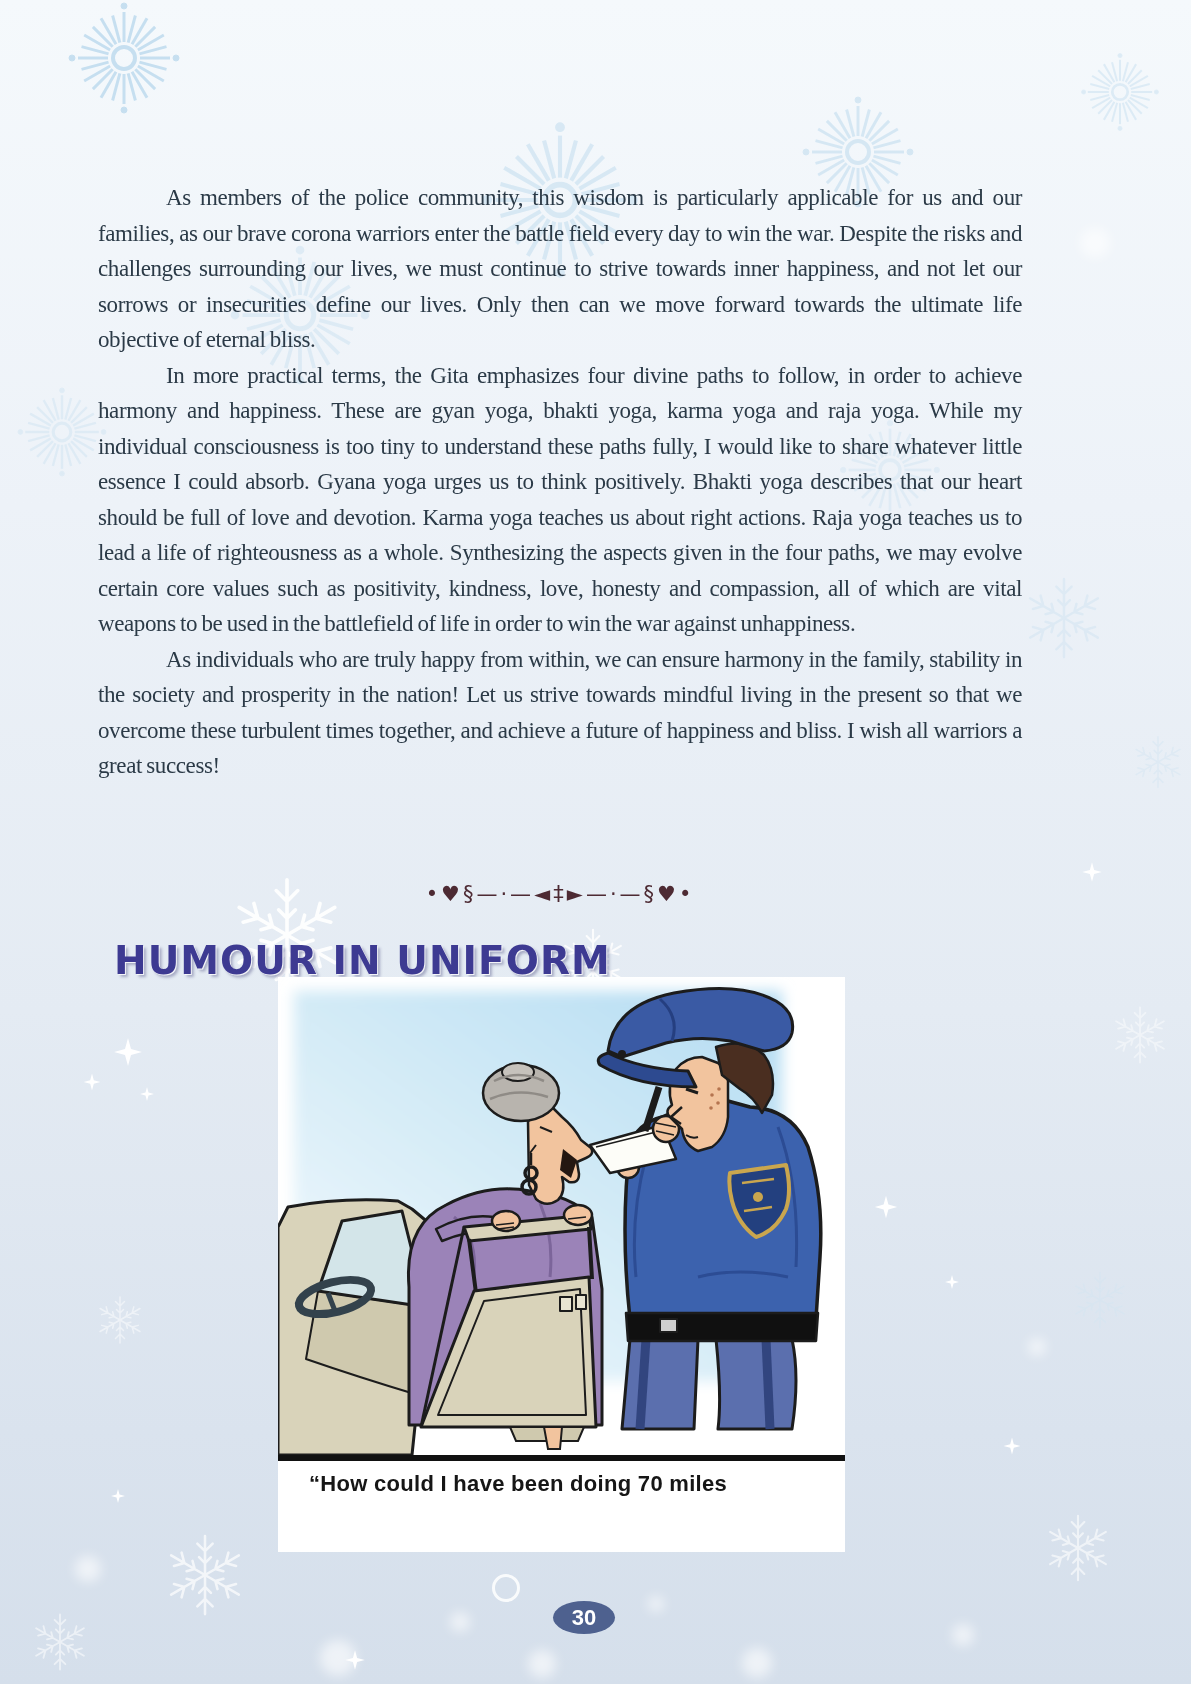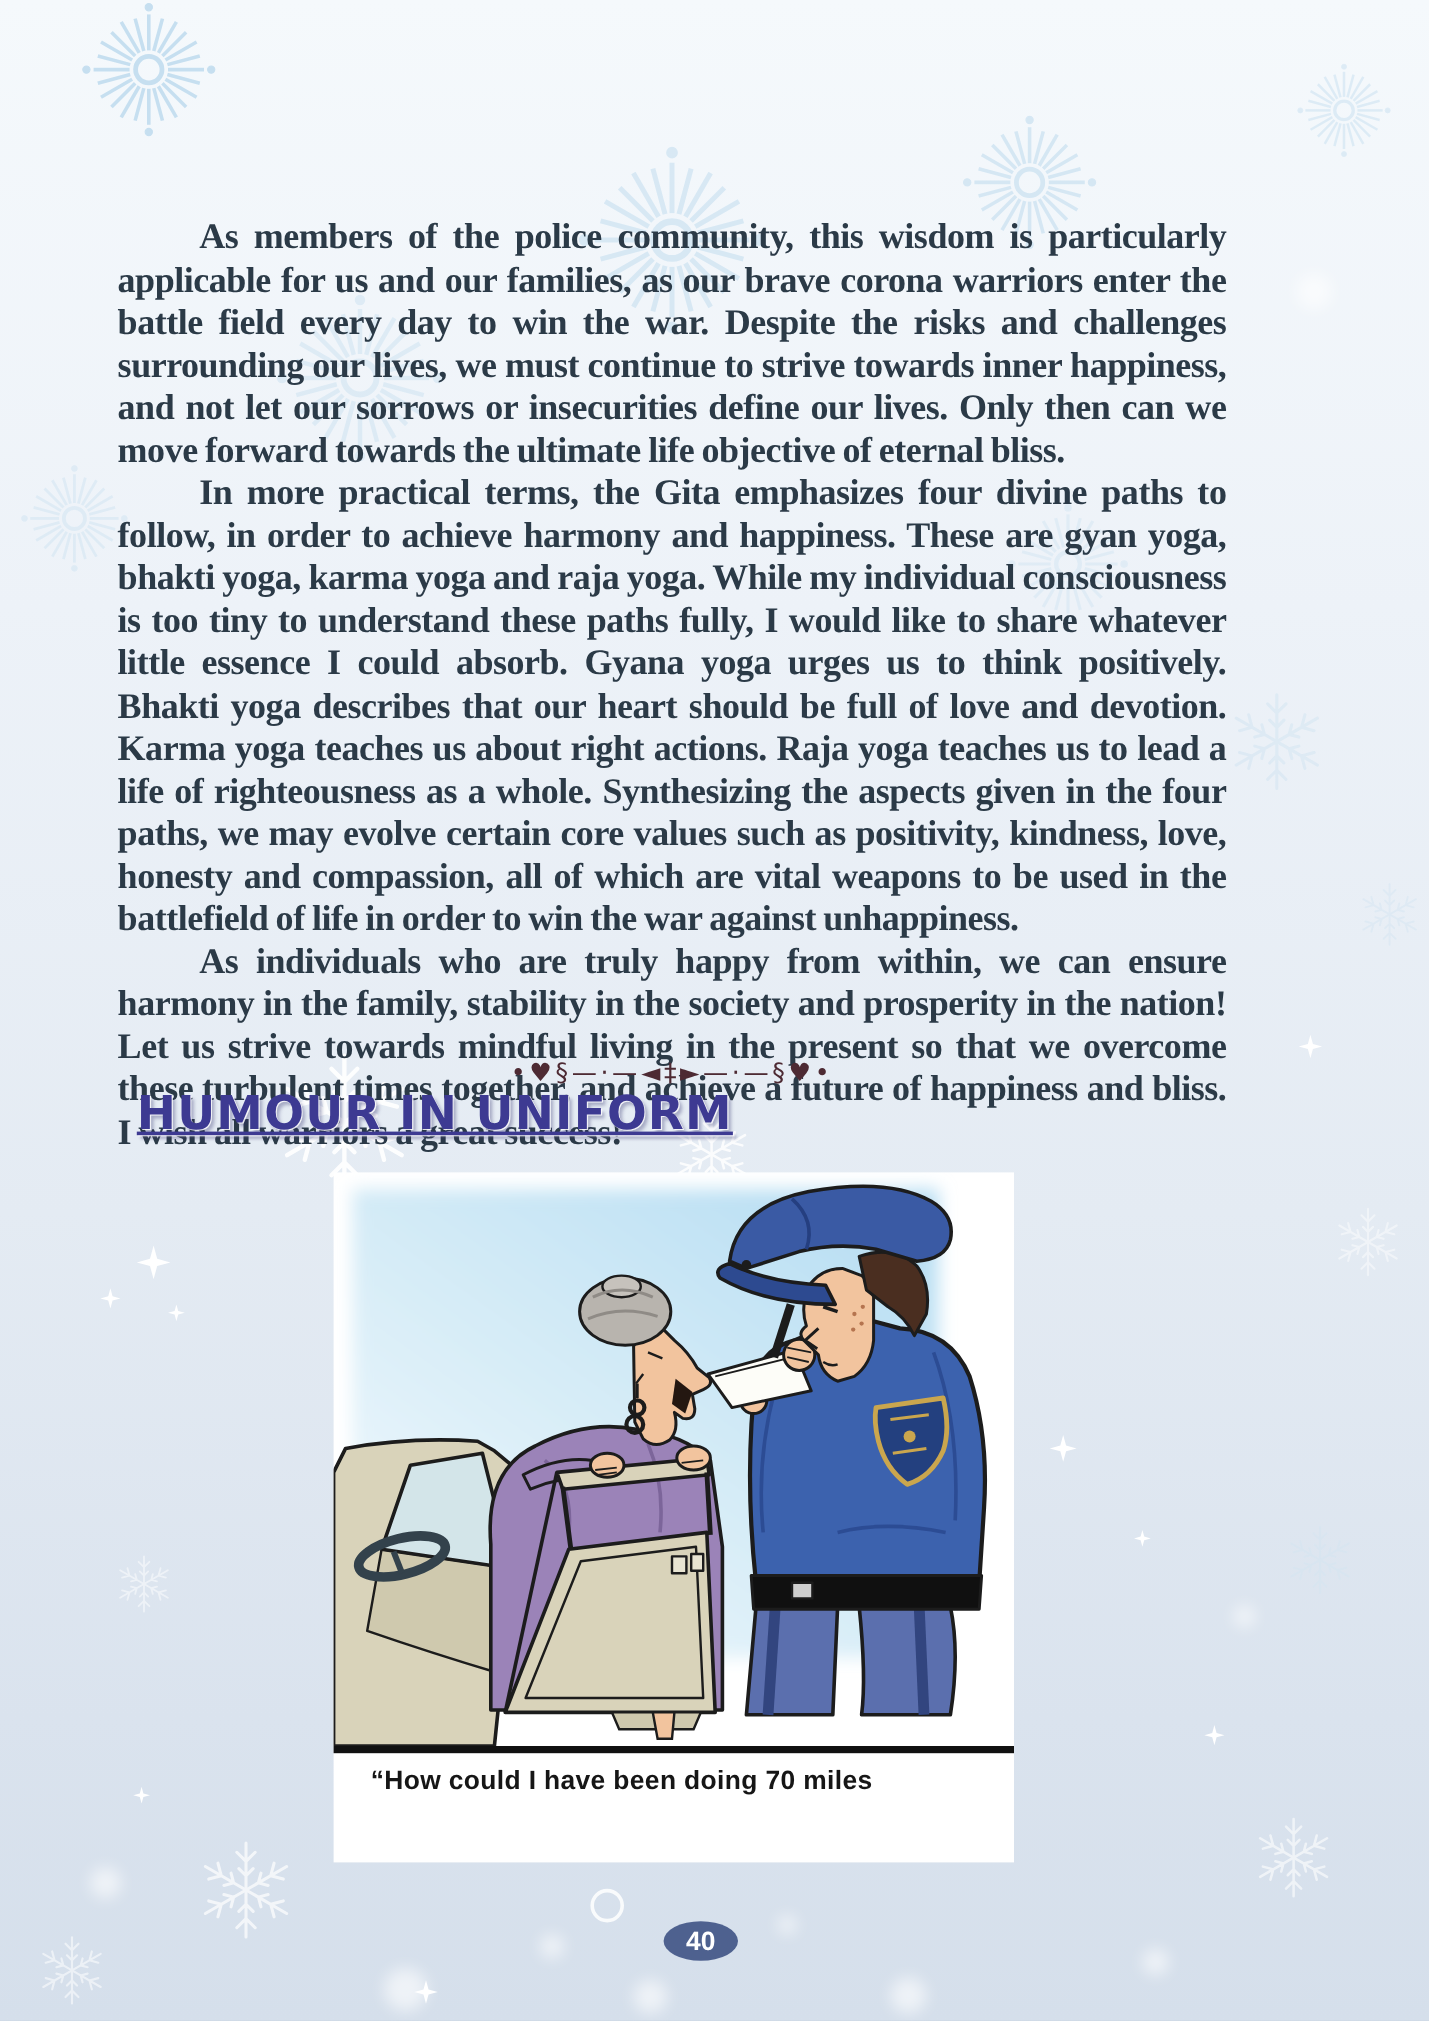--- a/index.html
+++ b/index.html
@@ -6,35 +6,34 @@
   .page{
     position:relative;width:1191px;height:1684px;margin:0 auto;overflow:hidden;
     background:linear-gradient(180deg,#f5f9fc 0%,#edf2f8 30%,#e4ebf3 60%,#dae3ee 85%,#d5dfeb 100%);
     font-family:"Liberation Serif",serif;
   }
   .deco-layer{position:absolute;inset:0;z-index:0;pointer-events:none;}
   .content{position:absolute;inset:0;z-index:1;}
   .blur-dot{position:absolute;border-radius:50%;background:rgba(255,255,255,.6);filter:blur(6px);}
   .article{
     position:absolute;left:98px;top:180px;width:924px;
-    font-size:30px;line-height:35.5px;letter-spacing:-0.4px;word-spacing:-1px;
-    color:#2b3a47;text-align:justify;font-weight:bold;
+    font-size:23px;line-height:35.5px;letter-spacing:-0.4px;word-spacing:-1px;
+    color:#2b3a47;text-align:justify;
   }
   .article p{margin:0;text-indent:68px;}
   .ornament{
     position:absolute;left:98px;top:882px;width:924px;text-align:center;
     color:#4d2a33;font-size:21px;letter-spacing:3px;
     font-family:"DejaVu Sans",sans-serif;
   }
   .humour-title{
-    position:absolute;left:114px;top:906px;margin:0;
+    position:absolute;left:114px;top:938px;margin:0;
     font-family:"DejaVu Sans",sans-serif;font-weight:bold;
     font-size:39px;letter-spacing:1px;color:#3d3a92;
     text-shadow:1px 1px 0 rgba(255,255,255,.85),3px 3px 3px rgba(50,50,110,.35);
-    text-decoration:underline;
   }
   .cartoon-box{
     position:absolute;left:278px;top:977px;width:567px;height:575px;
     background:#ffffff;
   }
   .cartoon-box svg.cartoon{display:block;width:567px;height:478px;}
   .caption-rule{height:6px;background:#111;width:100%;}
   .caption{
     width:480px;margin:8px 0 0 0;text-align:center;
     font-family:"Liberation Sans",sans-serif;font-weight:700;
@@ -291,16 +290,16 @@
           <path d="M266,450 L284,450 L282,472 L270,472 Z" fill="#f2c49e" stroke="#1c1c1c" stroke-width="2"></path>
         </g>
       </svg>
 
       <div class="caption-rule"></div>
       <div class="caption">
         <div>“How could I have been doing 70 miles</div>
       </div>
     </div>
 
-    <div class="page-number">40</div>
+    <div class="page-number">30</div>
 
   </div>
 </div>
 
 </body></html>

